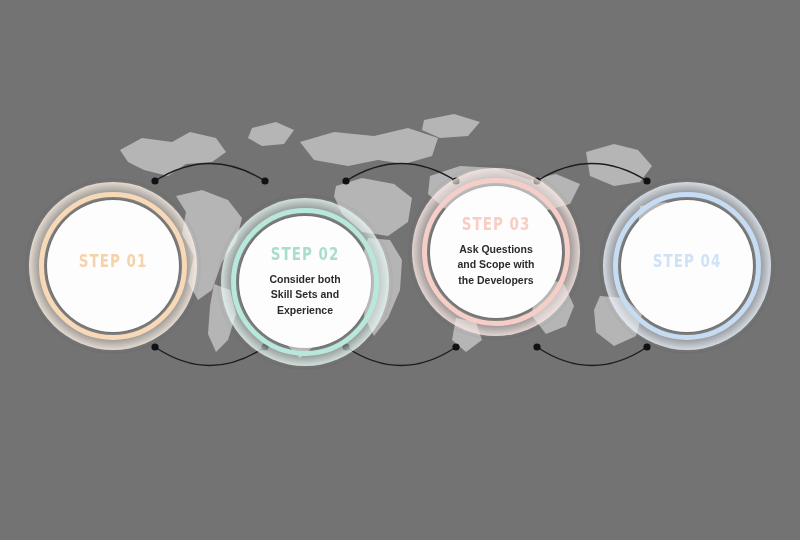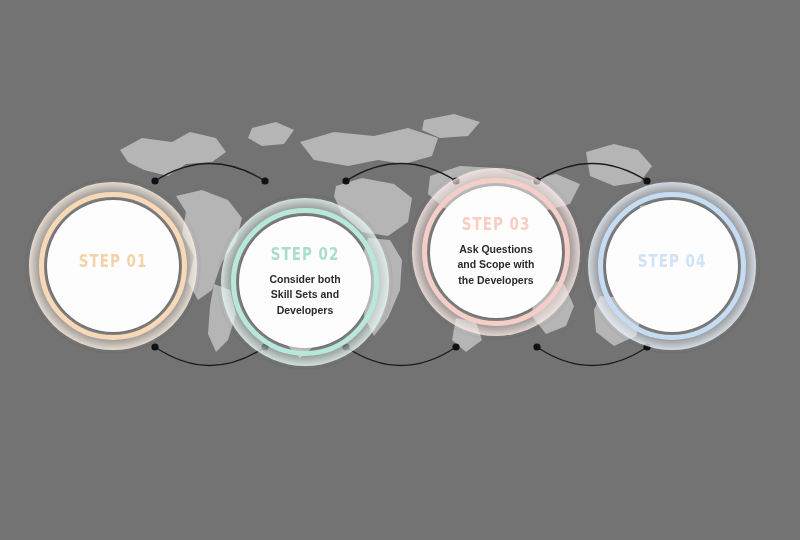--- a/index.html
+++ b/index.html
@@ -196,35 +196,35 @@
         </div>
       </div>
       <div class="step-node" style="left: 217px; top: 194px;">
         <div class="halo-outer"></div>
         <div class="halo-tint" style="background: radial-gradient(circle, rgba(255, 255, 255, 0) 56%, rgb(230, 247, 242) 74%, rgba(255, 255, 255, 0) 100%);"></div>
         <div class="ring" style="border-color: rgb(184, 232, 220);"></div>
         <div class="disc">
           <div class="step-label" style="color: rgb(169, 221, 205);">STEP 02</div>
           <div class="step-desc">Consider both
 Skill Sets and
-Developers</div>
+Experience</div>
         </div>
       </div>
       <div class="step-node" style="left: 408px; top: 164px;">
         <div class="halo-outer"></div>
         <div class="halo-tint" style="background: radial-gradient(circle, rgba(255, 255, 255, 0) 56%, rgb(251, 234, 230) 74%, rgba(255, 255, 255, 0) 100%);"></div>
         <div class="ring" style="border-color: rgb(245, 207, 199);"></div>
         <div class="disc">
           <div class="step-label" style="color: rgb(249, 205, 194);">STEP 03</div>
           <div class="step-desc">Ask Questions
 and Scope with
 the Developers</div>
         </div>
       </div>
-      <div class="step-node" style="left: 584px; top: 178px;">
+      <div class="step-node" style="left: 599px; top: 178px;">
         <div class="halo-outer"></div>
         <div class="halo-tint" style="background: radial-gradient(circle, rgba(255, 255, 255, 0) 56%, rgb(234, 242, 251) 74%, rgba(255, 255, 255, 0) 100%);"></div>
         <div class="ring" style="border-color: rgb(198, 220, 242);"></div>
         <div class="disc">
           <div class="step-label" style="color: rgb(207, 226, 246);">STEP 04</div>
         </div>
       </div>
     </div>
 
 </div>

